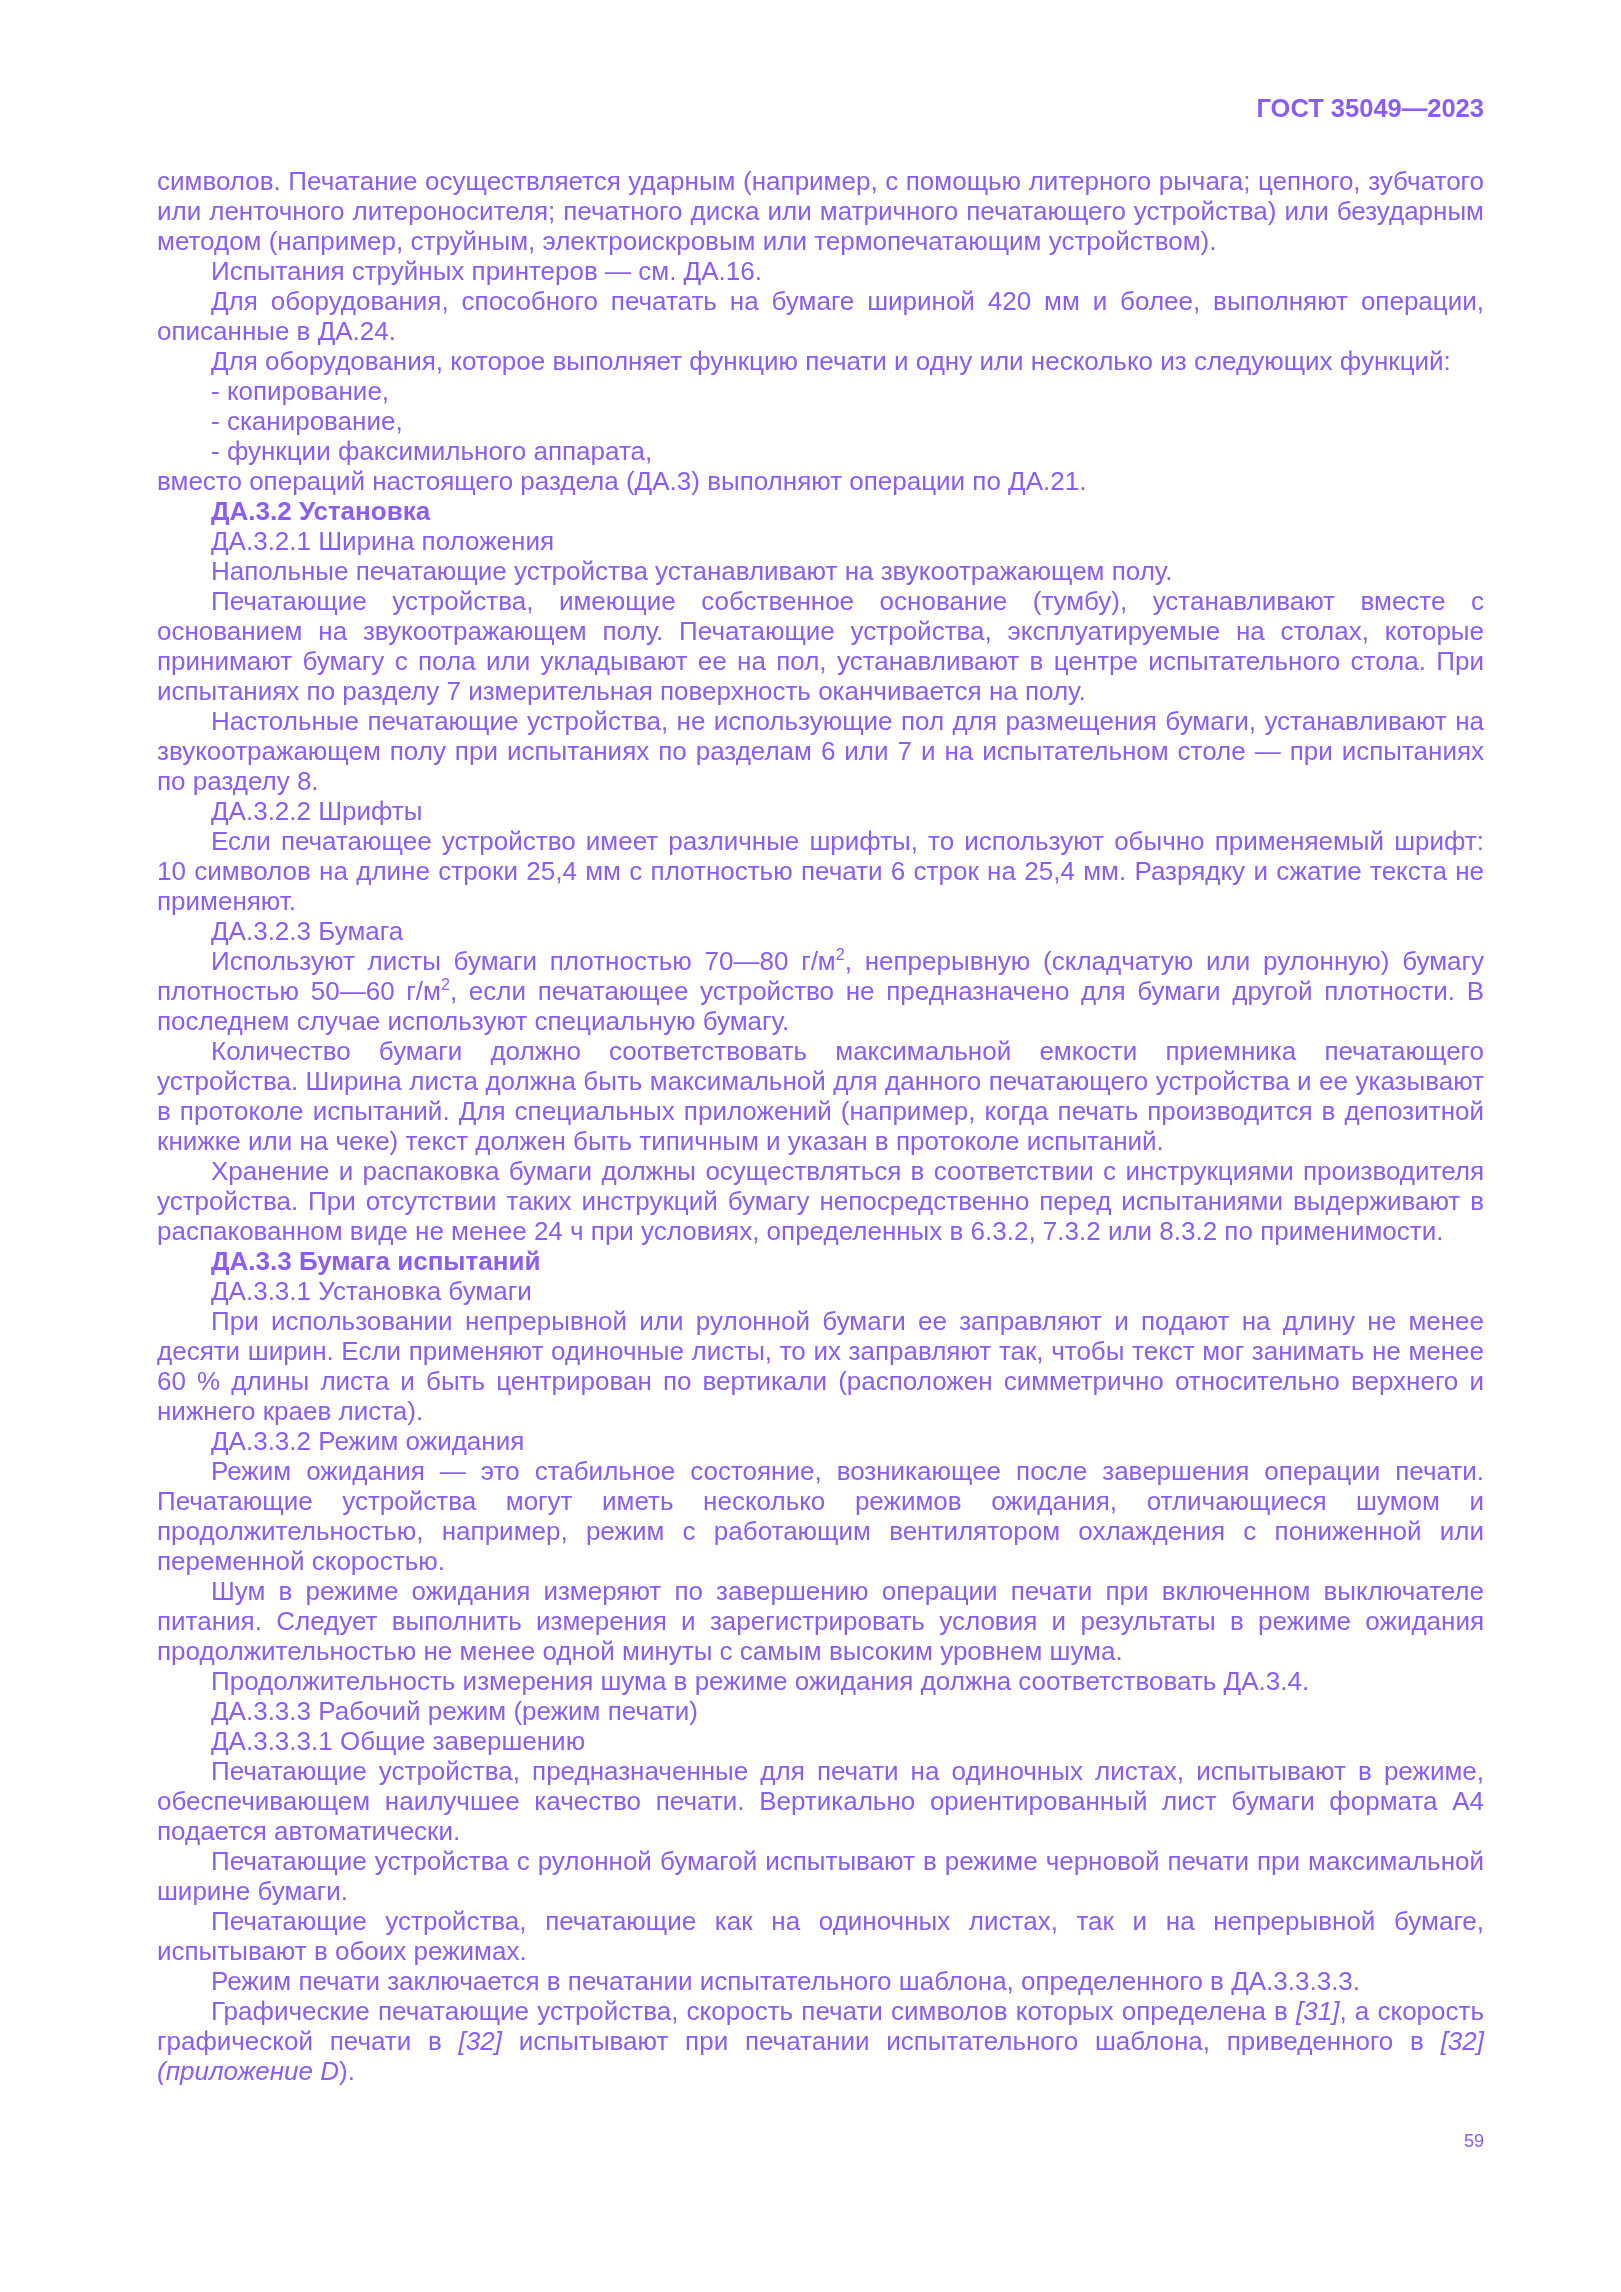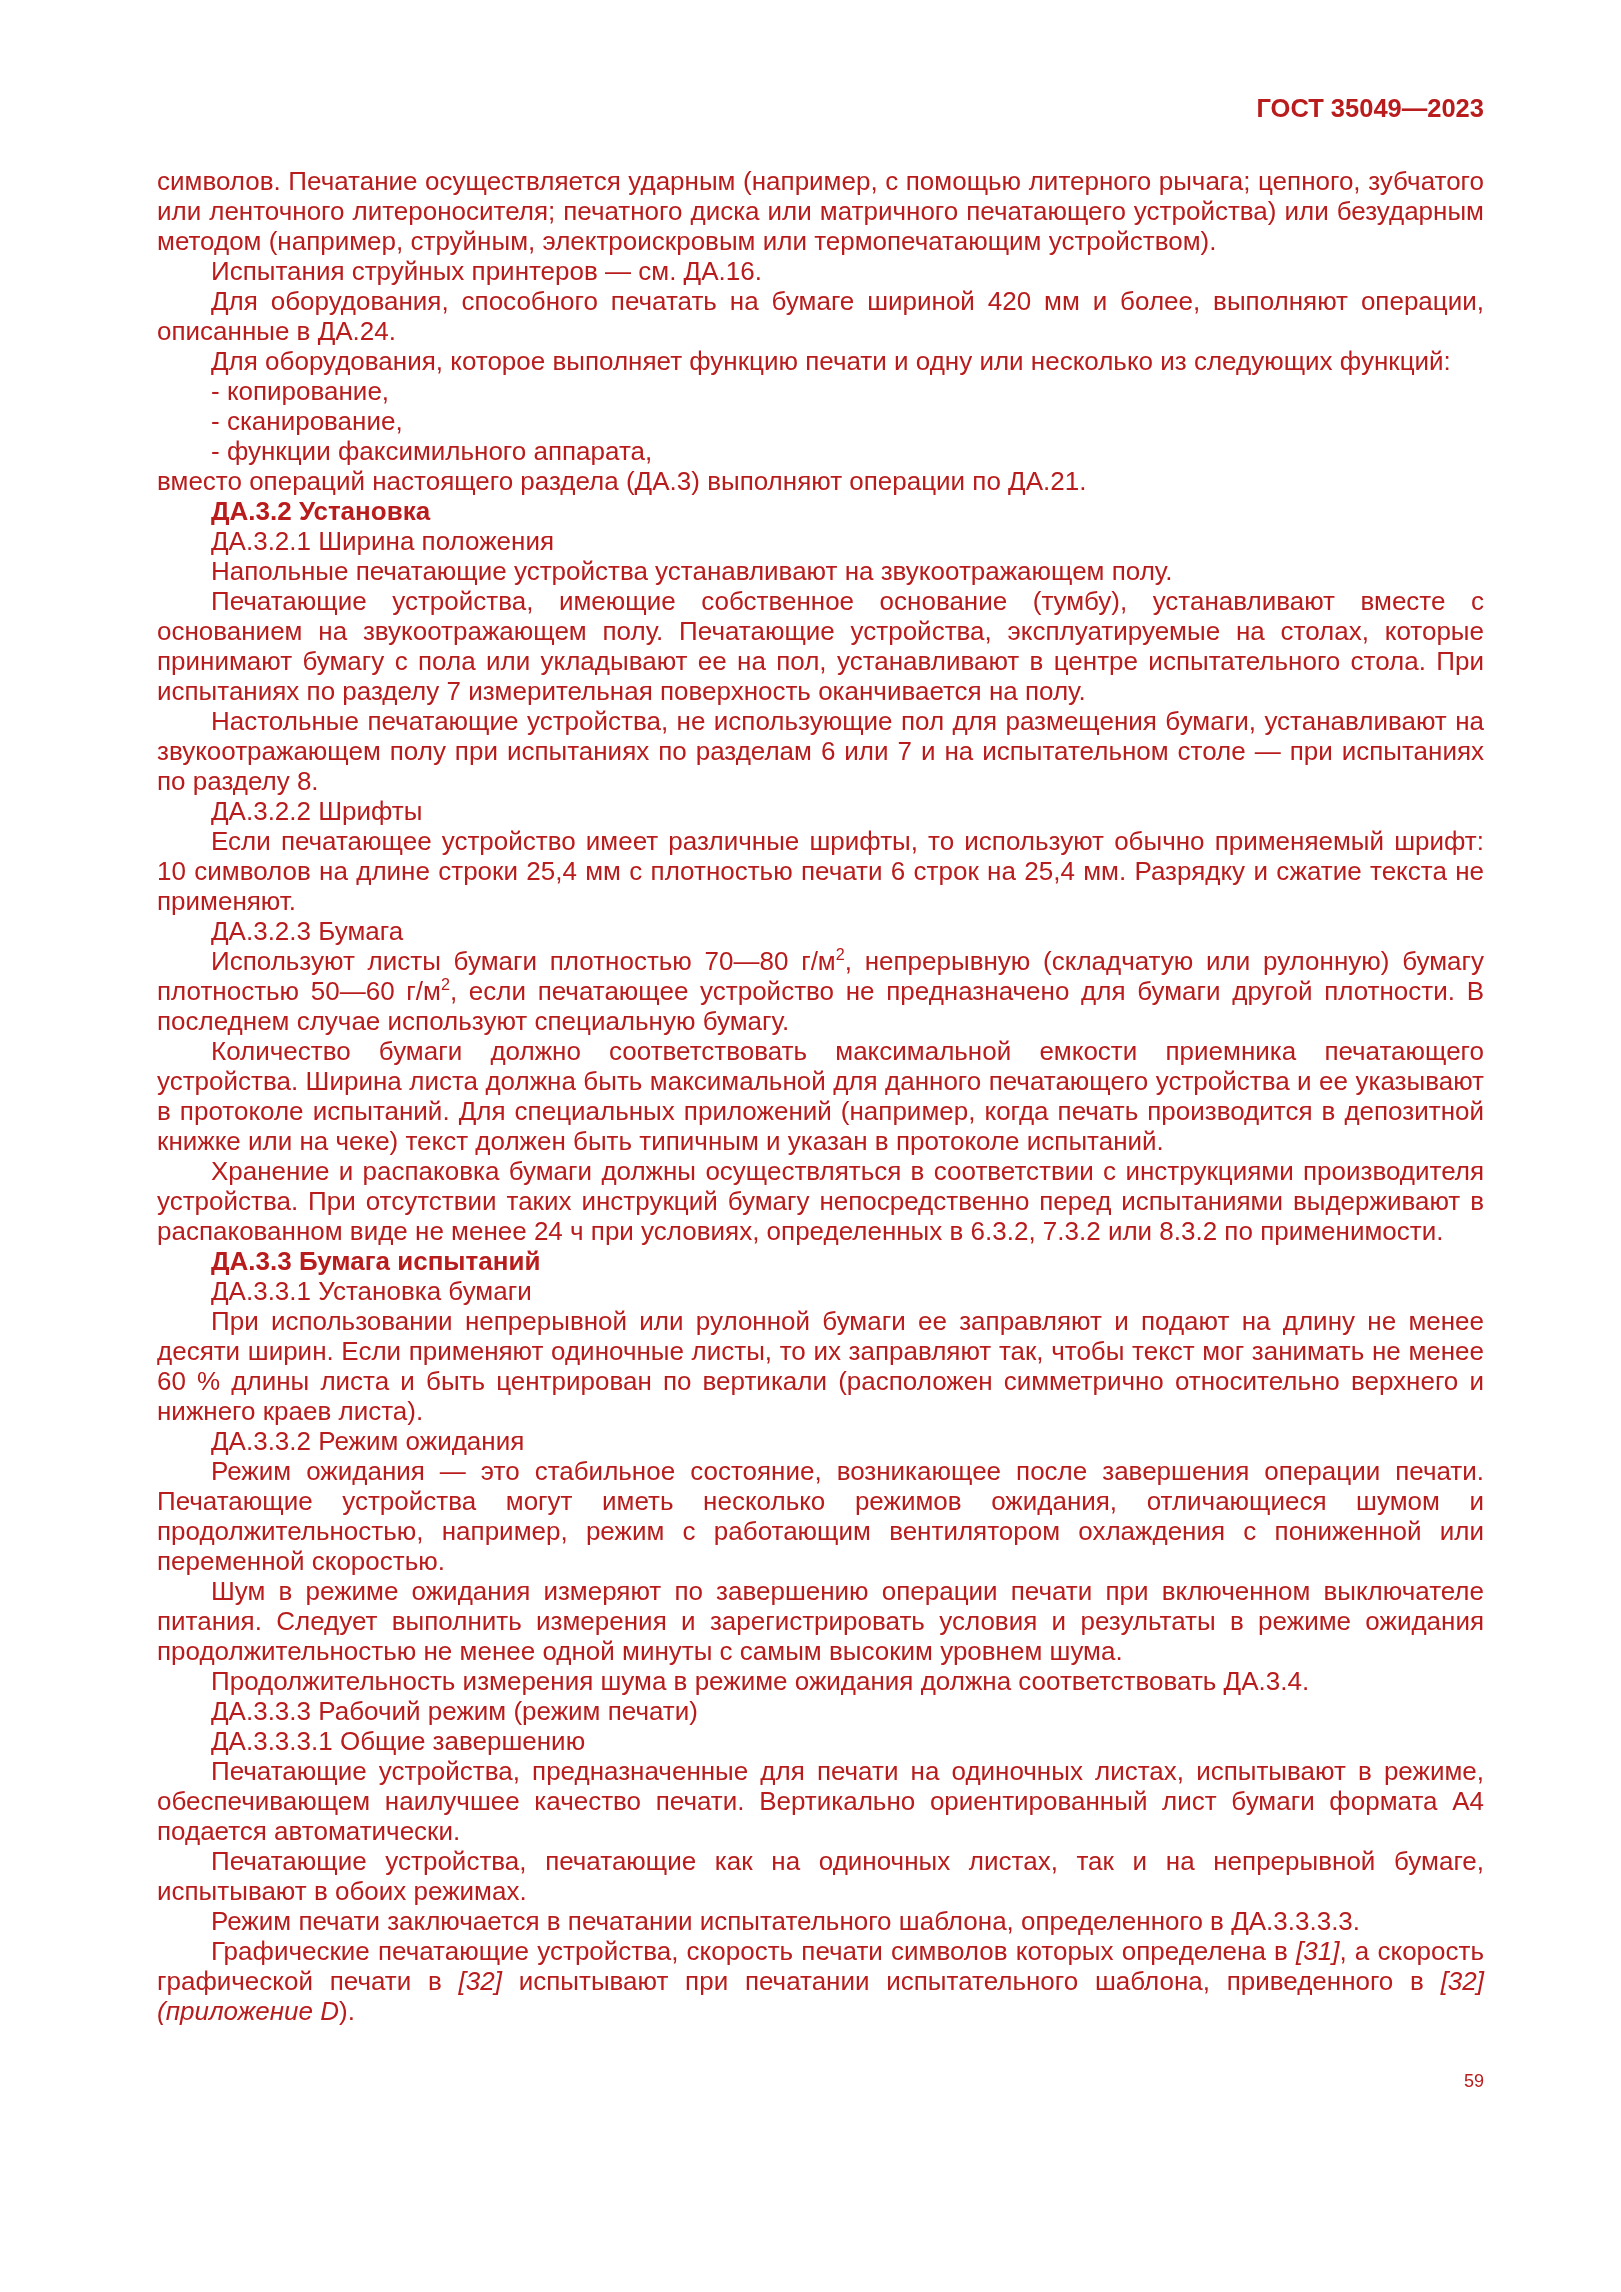--- a/index.html
+++ b/index.html
@@ -8,21 +8,21 @@
     background: #e8e8e8;
   }
   .page {
     width: 1621px;
     height: 2293px;
     margin: 0 auto;
     background: #ffffff;
     box-sizing: border-box;
     padding: 94px 137px 0 157px;
     font-family: "Liberation Sans", sans-serif;
-    color: #b91c1c;
+    color: #8b5cf6;
     overflow: hidden;
   }
   .page-header {
     text-align: right;
     font-size: 25.5px;
     font-weight: 700;
     margin: 0 0 43px 0;
   }
   .doc-body {
     font-size: 26px;
@@ -80,20 +80,21 @@
       <p class="para heading"><span>ДА.3.3 Бумага испытаний</span></p>
       <p class="para indent"><span>ДА.3.3.1 Установка бумаги</span></p>
       <p class="para indent"><span>При использовании непрерывной или рулонной бумаги ее заправляют и подают на длину не менее десяти ширин. Если применяют одиночные листы, то их заправляют так, чтобы текст мог занимать не менее 60 % длины листа и быть центрирован по вертикали (расположен симметрично относительно верхнего и нижнего краев листа).</span></p>
       <p class="para indent"><span>ДА.3.3.2 Режим ожидания</span></p>
       <p class="para indent"><span>Режим ожидания — это стабильное состояние, возникающее после завершения операции печати. Печатающие устройства могут иметь несколько режимов ожидания, отличающиеся шумом и продолжительностью, например, режим с работающим вентилятором охлаждения с пониженной или переменной скоростью.</span></p>
       <p class="para indent"><span>Шум в режиме ожидания измеряют по завершению операции печати при включенном выключателе питания. Следует выполнить измерения и зарегистрировать условия и результаты в режиме ожидания продолжительностью не менее одной минуты с самым высоким уровнем шума.</span></p>
       <p class="para indent"><span>Продолжительность измерения шума в режиме ожидания должна соответствовать ДА.3.4.</span></p>
       <p class="para indent"><span>ДА.3.3.3 Рабочий режим (режим печати)</span></p>
       <p class="para indent"><span>ДА.3.3.3.1 Общие завершению</span></p>
       <p class="para indent"><span>Печатающие устройства, предназначенные для печати на одиночных листах, испытывают в режиме, обеспечивающем наилучшее качество печати. Вертикально ориентированный лист бумаги формата А4 подается автоматически.</span></p>
+      <p class="para indent"><span>Печатающие устройства с рулонной бумагой испытывают в режиме черновой печати при максимальной ширине бумаги.</span></p>
       <p class="para indent"><span>Печатающие устройства, печатающие как на одиночных листах, так и на непрерывной бумаге, испытывают в обоих режимах.</span></p>
       <p class="para indent"><span>Режим печати заключается в печатании испытательного шаблона, определенного в ДА.3.3.3.3.</span></p>
       <p class="para indent"><span>Графические печатающие устройства, скорость печати символов которых определена в </span><i>[31]</i><span>, а скорость графической печати в </span><i>[32]</i><span> испытывают при печатании испытательного шаблона, приведенного в </span><i>[32]</i><span> </span><i>(приложение D</i><span>).</span></p>
     </div>
 
   <div class="page-footer">
     <span>59</span>
   </div>
 
 </div>

